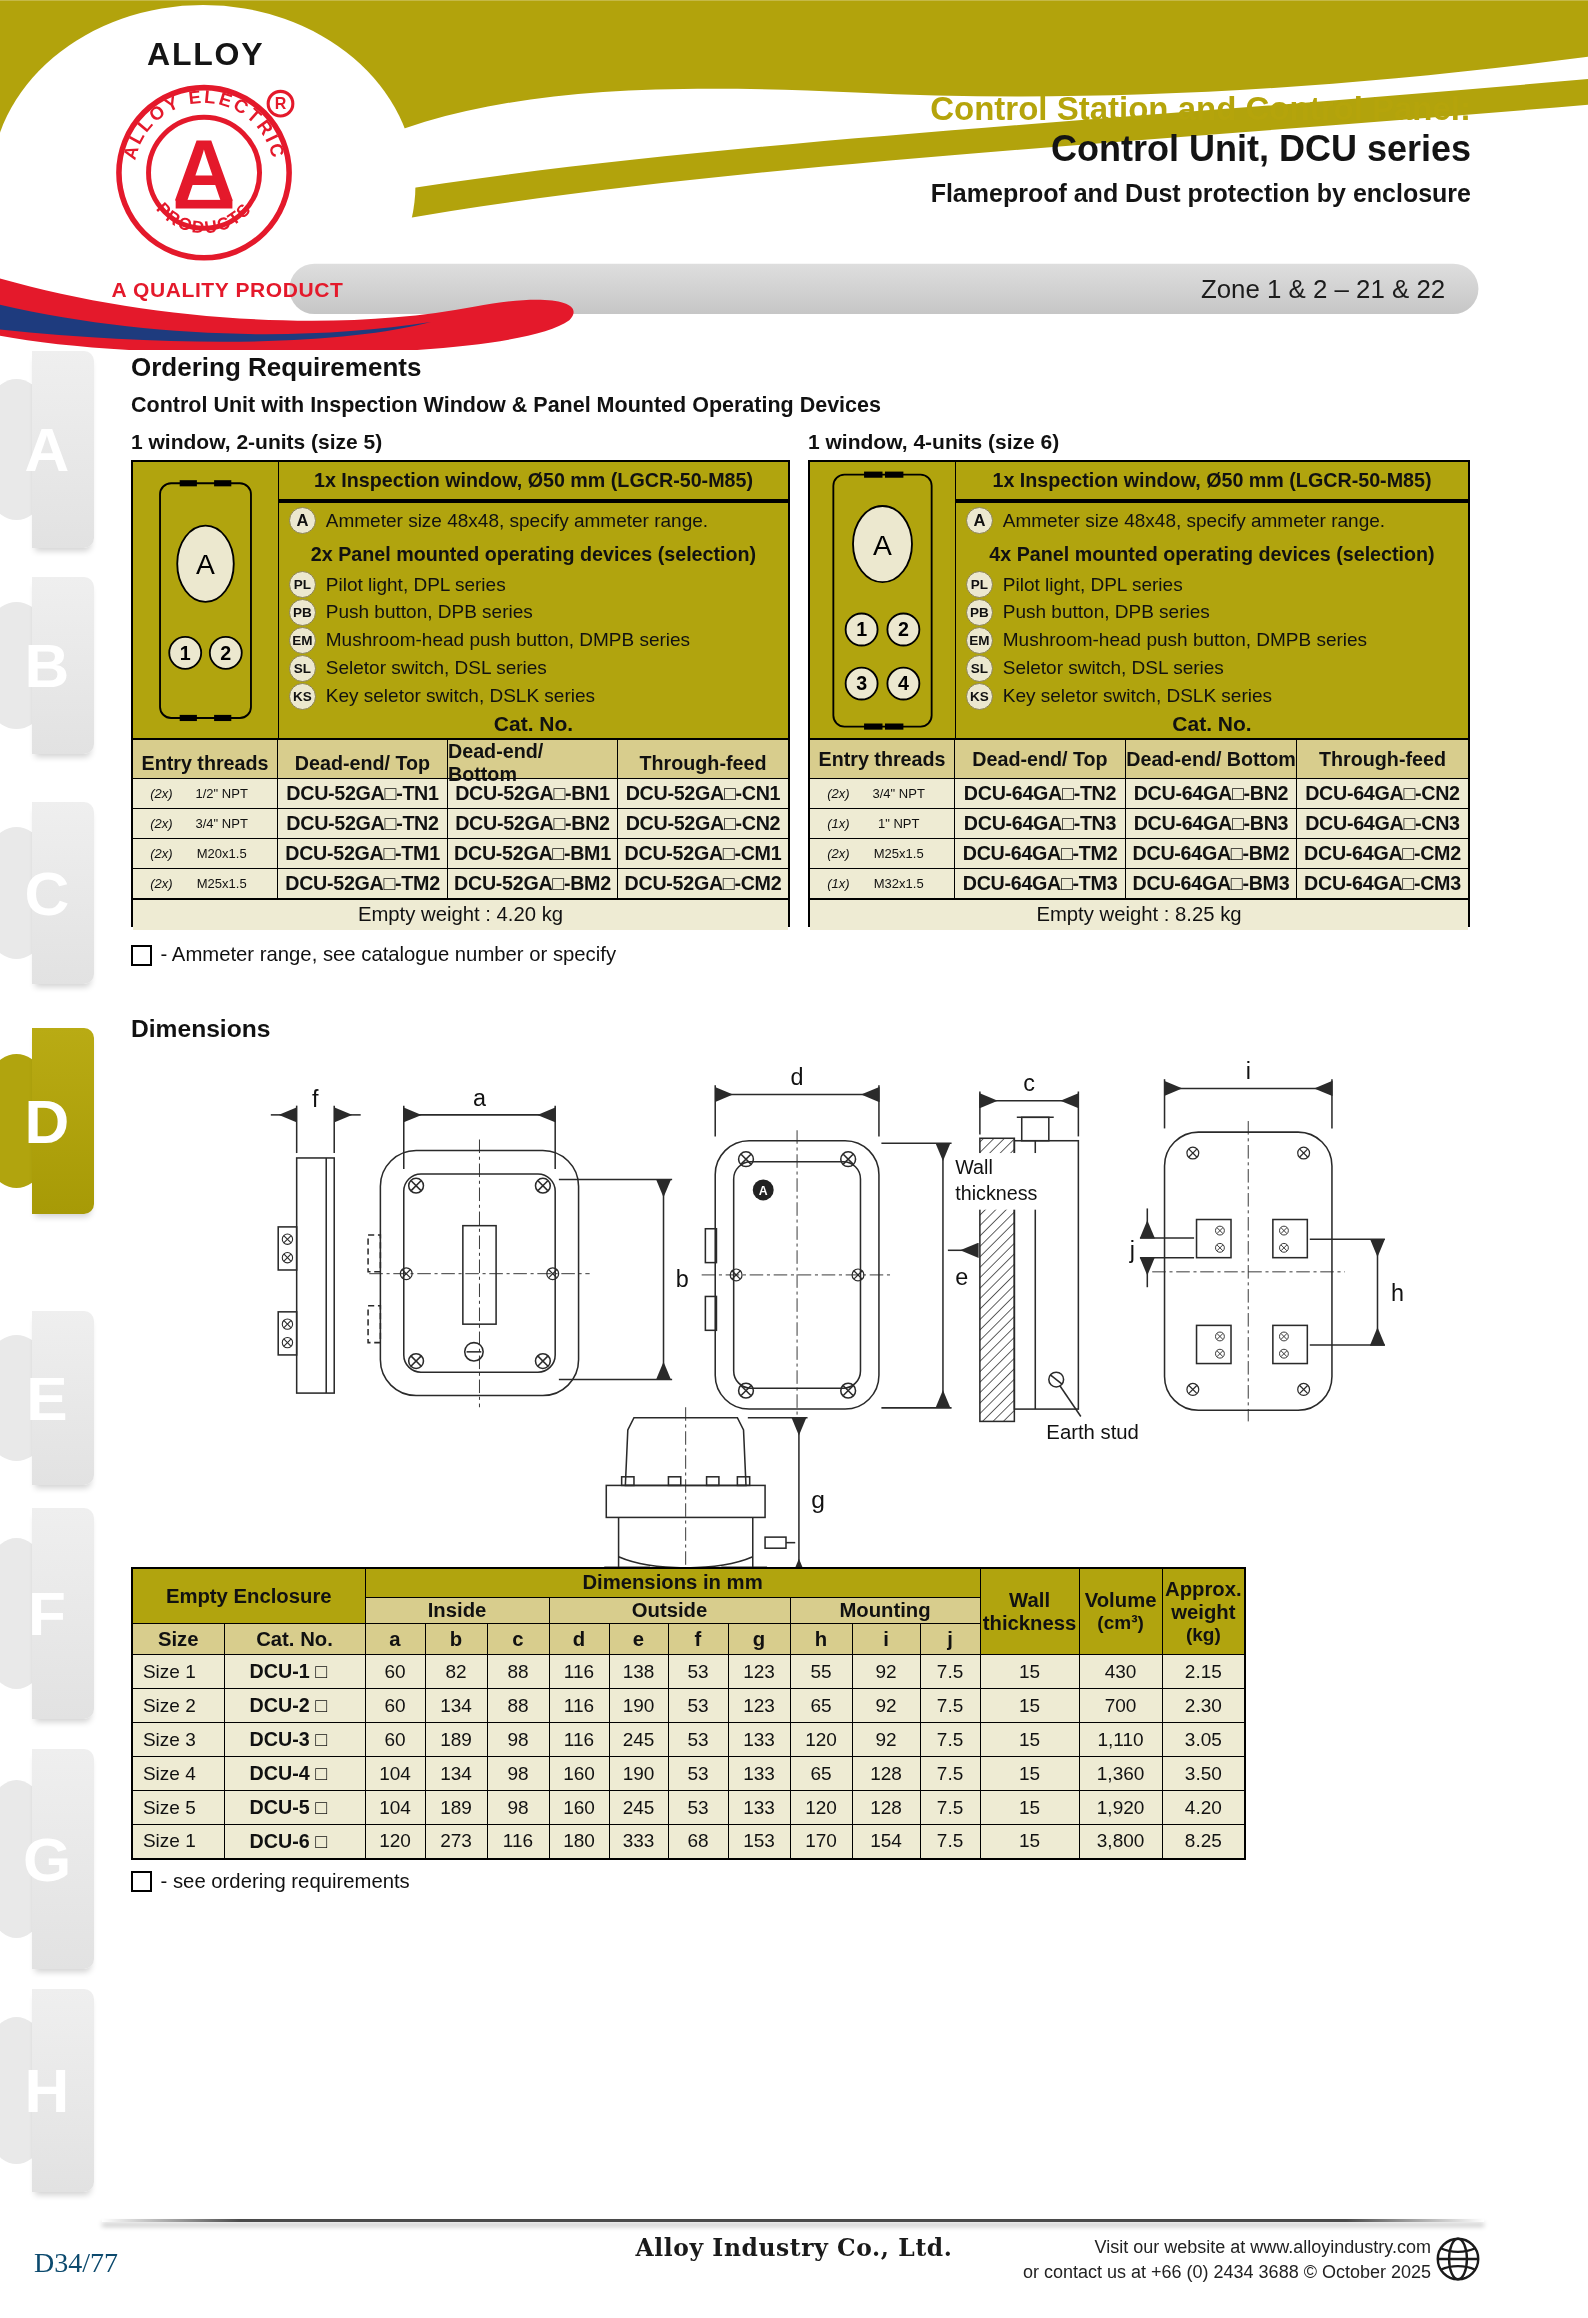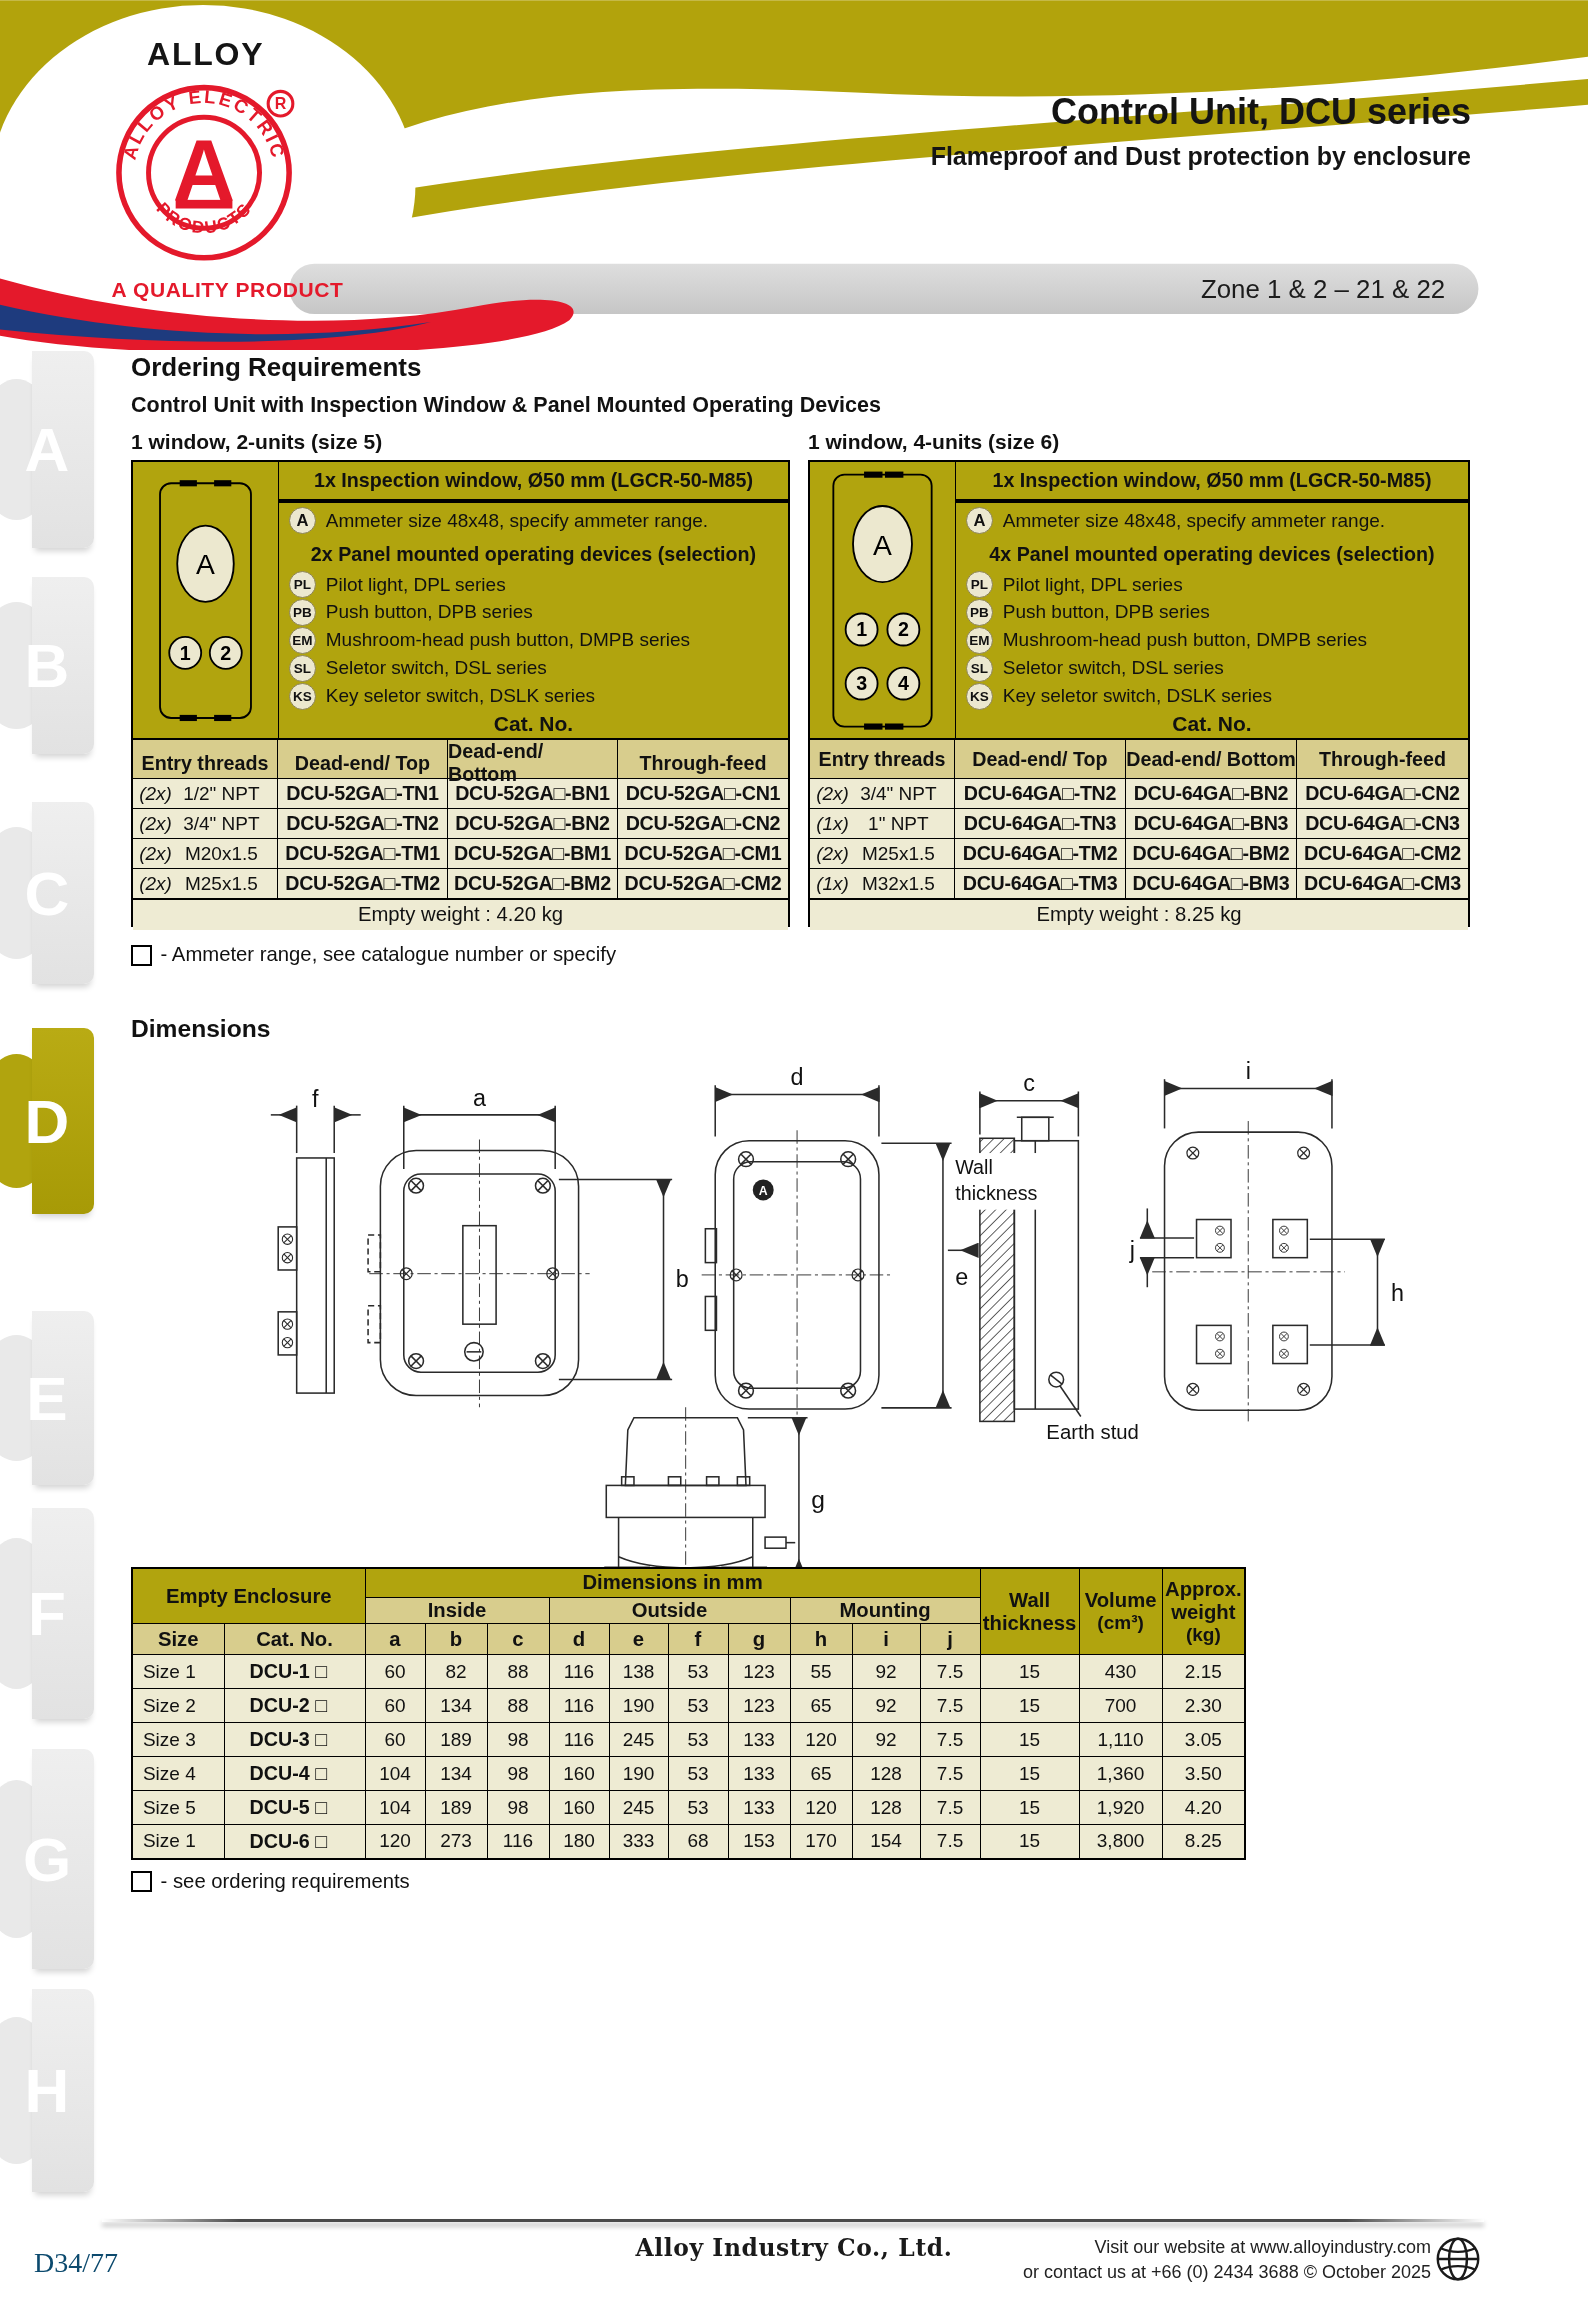--- a/index.html
+++ b/index.html
@@ -58,21 +58,21 @@
   .lower{border-top:2.5px solid #000;}
   .grid4{display:grid;grid-template-columns:145px 1fr 1fr 1fr;}
   .colhdr{background:#d8cd8d;height:38px;border-bottom:1.8px solid #000;}
   .colhdr > div{display:flex;align-items:center;justify-content:center;
                 font-size:19.7px;font-weight:bold;border-right:1.8px solid #000;}
   .colhdr > div:last-child{border-right:none;}
   .drow{background:#eeebd3;height:29px;border-bottom:1.2px solid #000;}
   .drow > div{display:flex;align-items:center;justify-content:center;
               font-size:19.7px;font-weight:bold;border-right:1.8px solid #000;letter-spacing:-0.3px;}
   .drow > div:last-child{border-right:none;}
-  .drow .entry{font-weight:normal;justify-content:flex-end;padding:0 6.2px;font-size:19px;letter-spacing:0;}
+  .drow .entry{font-weight:normal;justify-content:flex-end;padding:0 6.2px;font-size:13px;letter-spacing:0;margin-left:11px;}
   .entry .qty{font-style:italic;}
   .entry .thr{margin:0 auto;}
   .wrow{background:#eeebd3;height:29.6px;border-top:0.6px solid #000;display:flex;align-items:center;justify-content:center;font-size:20.3px;}
 
   
   .note{font-size:20.3px;display:flex;align-items:center;}
   #note1{left:131px;top:943px;align-items:flex-end;}
   #note2{left:131px;top:1870px;}
   .sq{display:inline-block;width:17px;height:17px;border:2.5px solid #000;margin-right:8.6px;}
 
@@ -142,20 +142,21 @@
     </text>
     <text x="146" y="196" text-anchor="middle" font-size="140" font-weight="bold" fill="#e4192b">A</text>
     <rect x="100" y="196" width="92" height="14" fill="#e4192b"></rect>
     <circle cx="270" cy="40" r="20" fill="#fff" stroke="#e4192b" stroke-width="5"></circle>
     <text x="270" y="49" text-anchor="middle" font-size="26" font-weight="bold" fill="#e4192b">R</text>
   </svg>
 
   <div class="abs tagline">A QUALITY PRODUCT</div>
 
   <div class="abs titles">
+    <div class="t1">Control Station and Control Panel:</div>
     <div class="t2">Control Unit, DCU series</div>
     <div class="t3">Flameproof and Dust protection by enclosure</div>
   </div>
 </div>
 
 <div class="abs tab" style="top:351px;height:197px;">
   <div class="bump"></div>
     <div class="body"></div>
   <div class="ch">A</div>
   </div>

